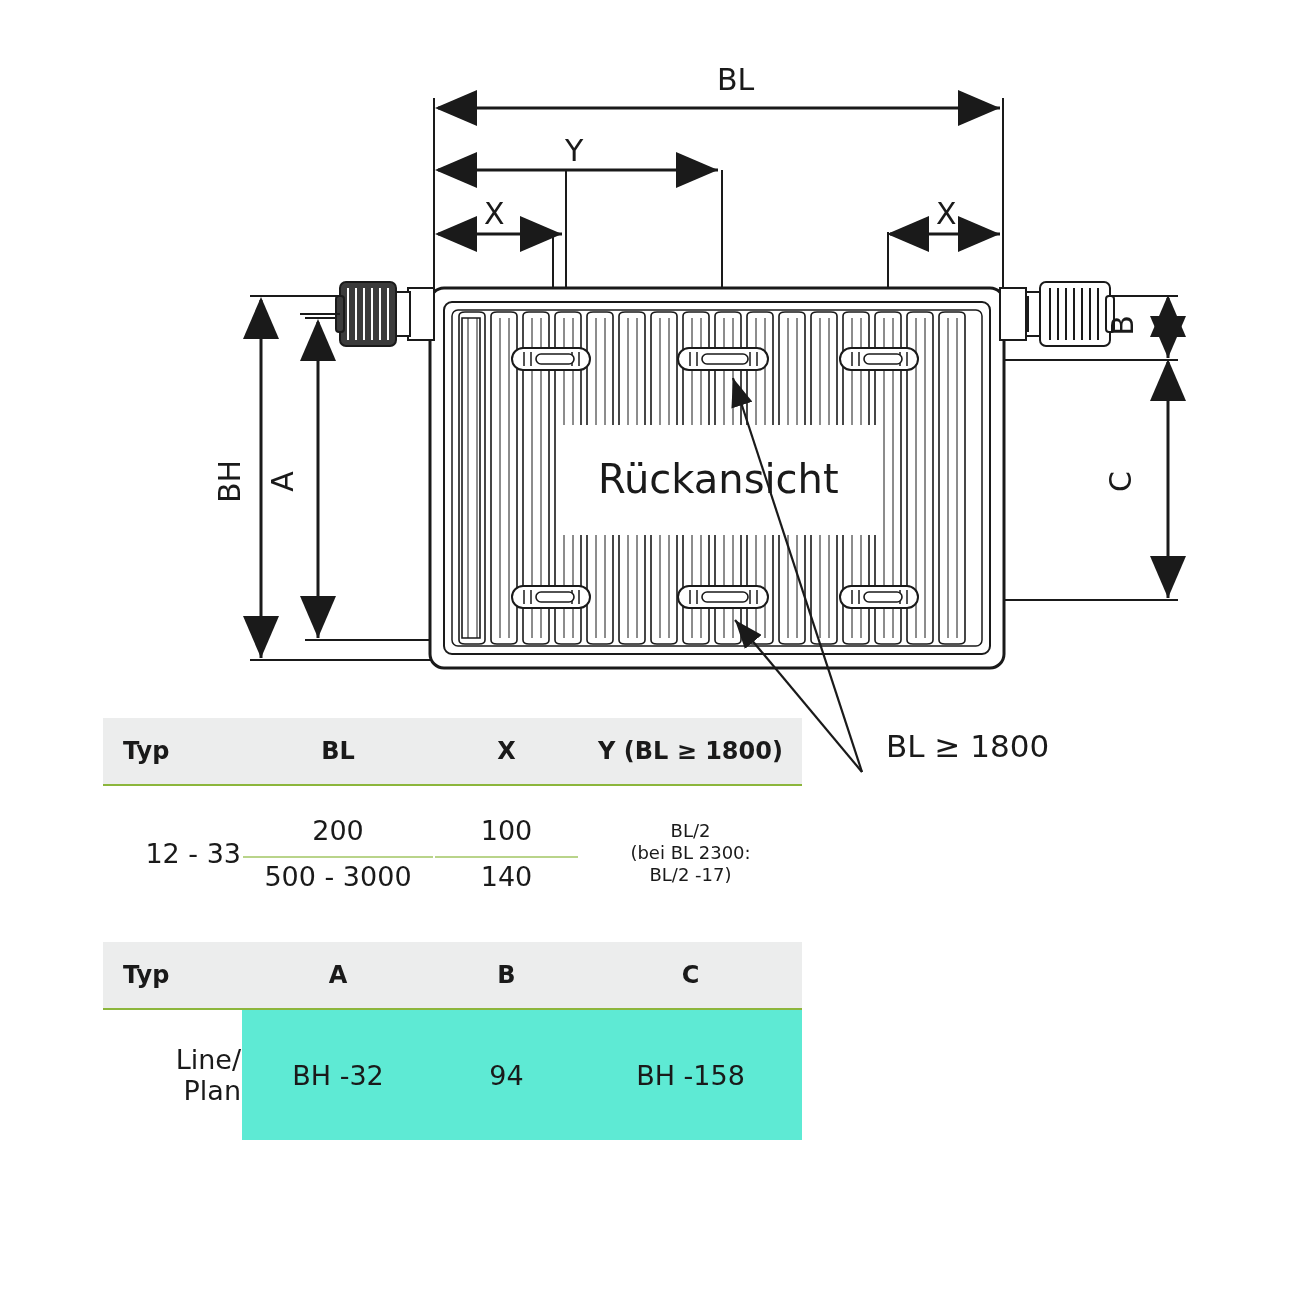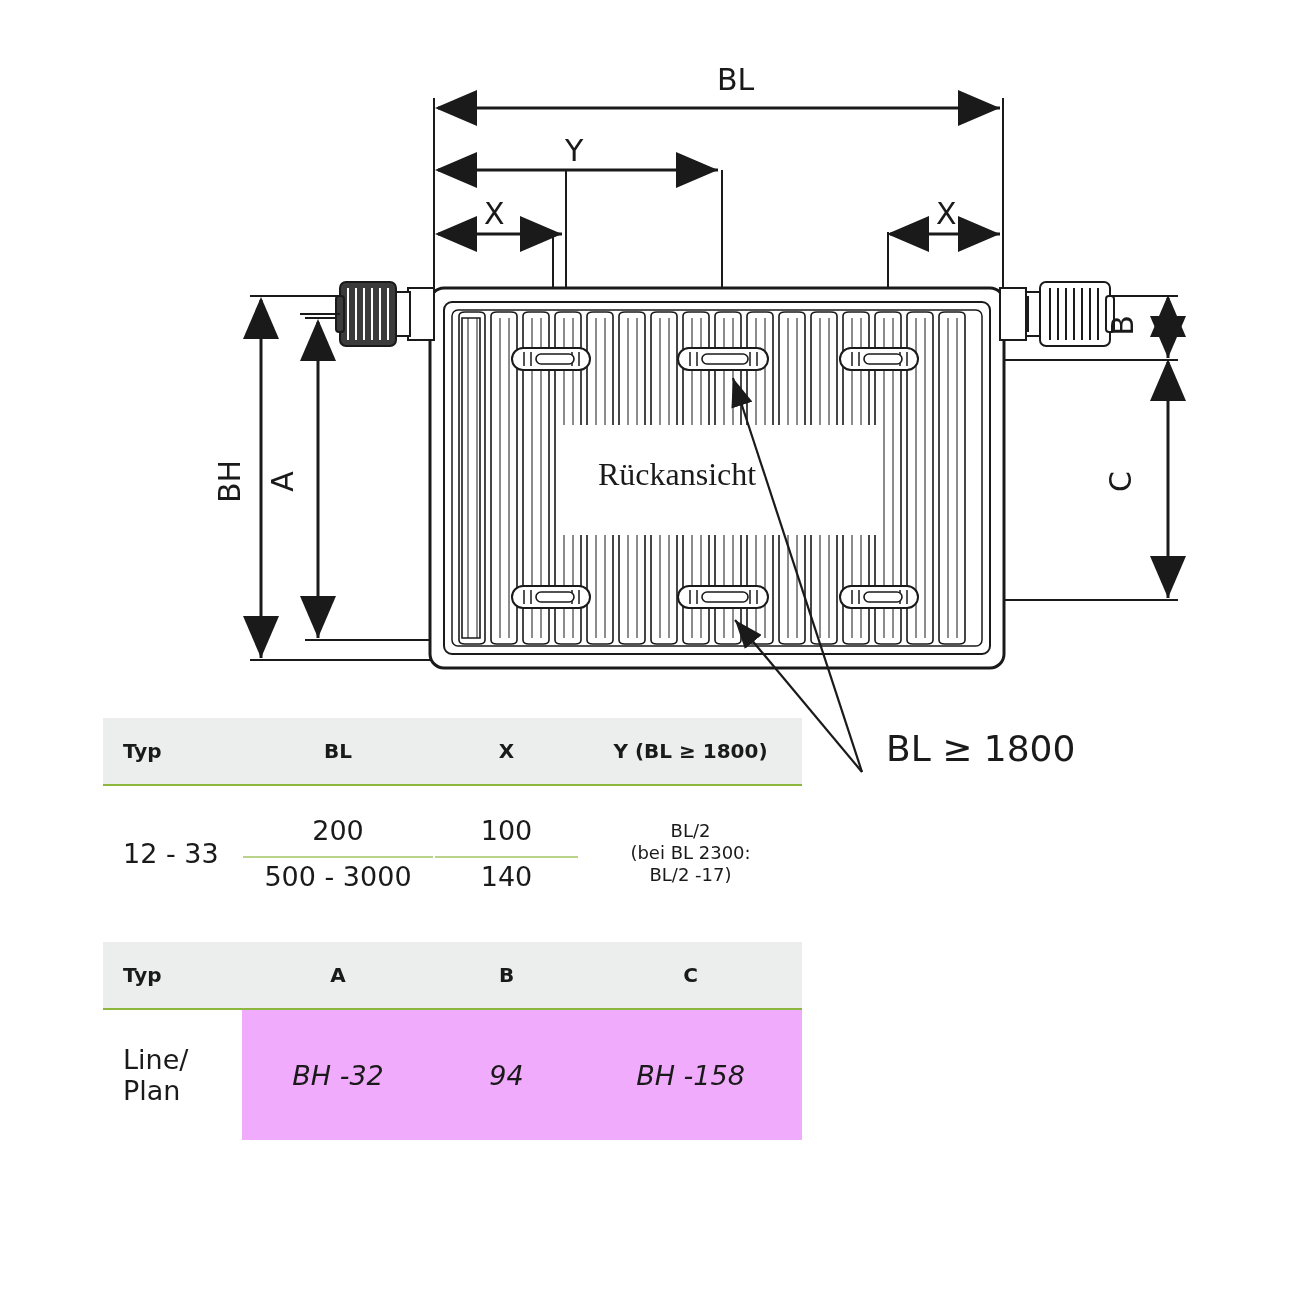--- a/index.html
+++ b/index.html
@@ -13,29 +13,29 @@
   }
   .stage{position:absolute;inset:0;}
   .lbl{position:absolute;font-size:30px;color:#1a1a1a;white-space:nowrap;}
   .lbl.rot{transform:rotate(-90deg);transform-origin:50% 50%;}
   svg.draw{position:absolute;left:0;top:0;width:1300px;height:1300px;}
 
   
   .tablewrap{position:absolute;left:103px;top:718px;width:672px;}
   table{border-collapse:collapse;width:672px;table-layout:fixed;}
   td,th{font-weight:normal;text-align:center;vertical-align:middle;font-size:27px;color:#1a1a1a;}
-  .hdr td{background:#eceded;font-weight:bold;font-size:20px;height:64px;border-bottom:2px solid #8cb63c;margin-top:16px;}
+  .hdr td{background:#eceded;font-weight:bold;font-size:24px;height:64px;border-bottom:2px solid #8cb63c;margin-top:16px;}
   .hdr td.left{text-align:left;padding-left:20px;}
   .c1{width:118px;}
   .c2{width:190px;}
   .c3{width:143px;}
   .c4{width:221px;}
   .rowline{border-bottom:2px solid #b9d48a;}
-  .cellleft{text-align:left;padding-left:20px;}
-  .shade{background:#f0abfc;font-style:italic;}
+  .cellleft{text-align:right;padding-left:20px;}
+  .shade{background:#5eead4;}
   .small{font-size:18px;line-height:1.22;}
   .sub{display:block;}
   .innersplit{display:flex;flex-direction:column;}
   .innersplit .a{padding:8px 0 10px;border-bottom:2px solid #b9d48a;}
   .innersplit .b{padding:3px 0 8px;}
 </style>
 </head>
 <body>
 
 <div class="stage">
@@ -267,22 +267,22 @@
 
   <div class="lbl" style="left:717px;top:62px;">BL</div>
   <div class="lbl" style="left:565px;top:133px;">Y</div>
   <div class="lbl" style="left:484px;top:196px;">X</div>
   <div class="lbl" style="left:936px;top:196px;">X</div>
   <div class="lbl rot" style="left:208px;top:464px;">BH</div>
   <div class="lbl rot" style="left:272px;top:464px;">A</div>
   <div class="lbl rot" style="left:1112px;top:308px;">B</div>
   <div class="lbl rot" style="left:1110px;top:464px;">C</div>
 
-  <div class="lbl" style="left:598px;top:456px;font-size:32px;font-family:Liberation Serif, serif;">Rückansicht</div>
-  <div class="lbl" style="left:886px;top:728px;font-size:36px;">BL ≥ 1800</div>
+  <div class="lbl" style="left:598px;top:456px;font-size:40px;">Rückansicht</div>
+  <div class="lbl" style="left:886px;top:728px;font-size:31px;">BL ≥ 1800</div>
 
   <div class="tablewrap">
 
     <table>
       <tbody>
           <tr class="hdr">
         <td class="c1 left">Typ</td>
         <td class="c2">BL</td>
         <td class="c3">X</td>
         <td class="c4">Y (BL ≥ 1800)</td>

